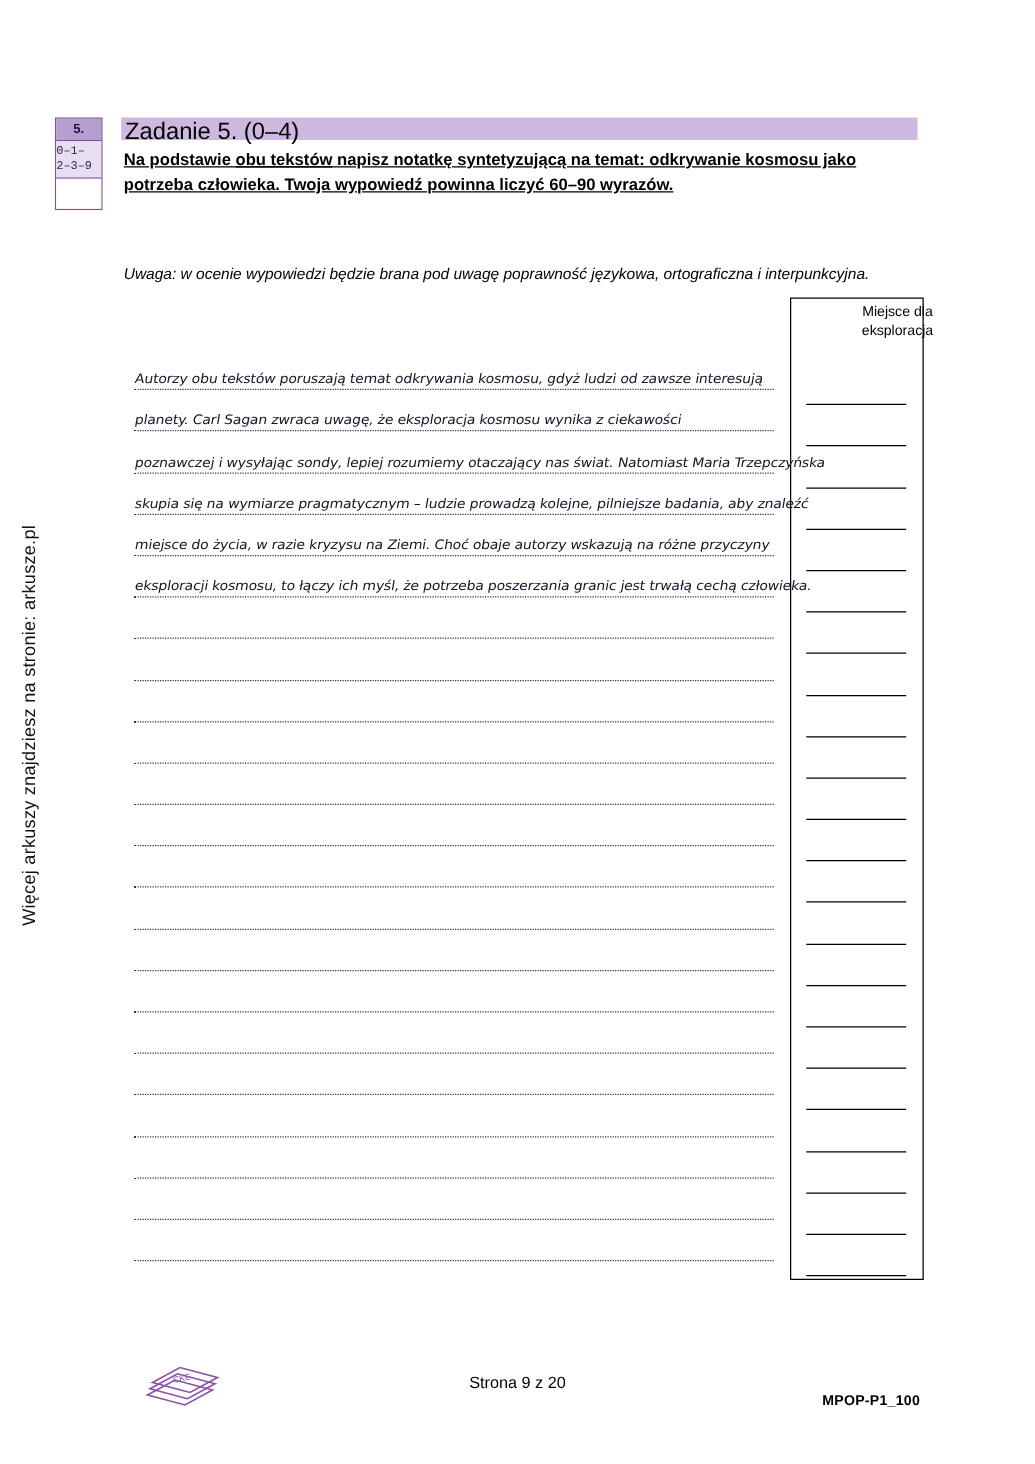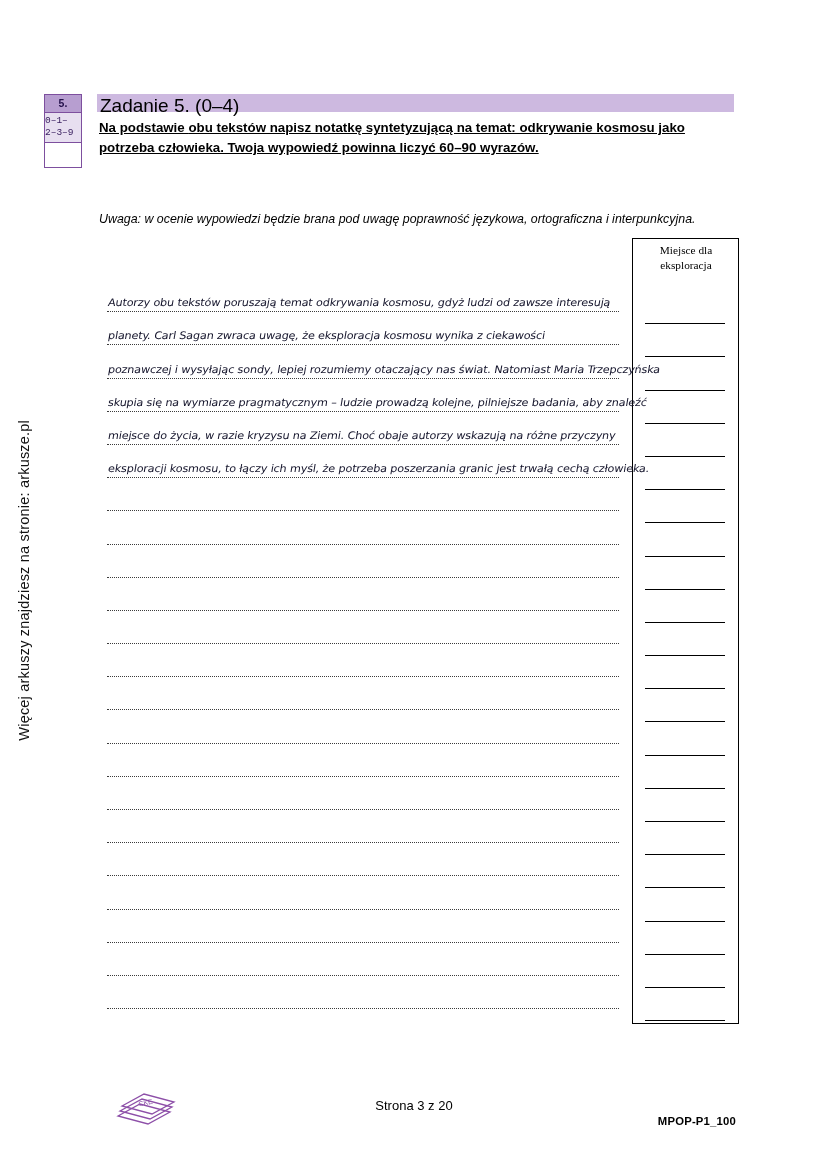--- a/index.html
+++ b/index.html
@@ -107,27 +107,26 @@
     position: absolute;
     left: 632px;
     top: 238px;
     width: 107px;
     height: 786px;
     border: 1px solid #000;
     box-sizing: border-box;
   }
   .examiner-title {
     position: absolute;
-    left: 636px;
+    left: 668px;
     top: 243px;
     width: 100px;
     text-align: center;
     font-size: 11.3px;
     line-height: 1.3;
-    font-family: Liberation Serif, serif;
   }
   .examiner-lines {
     position: absolute;
     left: 645px;
     top: 297px;
     width: 80px;
   }
   .examiner-lines .eline {
     height: 33.2px;
     position: relative;
@@ -344,14 +343,14 @@
   </div>
 
 <svg class="logo" viewBox="0 0 72 40">
   <g fill="none" stroke="#8d4fa8" stroke-width="1.3">
     <path d="M8 26 L30 14 L60 22 L38 34 Z"></path>
     <path d="M10 21 L32 9 L62 17 L40 29 Z"></path>
     <path d="M12 16 L34 4 L64 12 L42 24 Z"></path>
   </g>
   <text x="36" y="15" font-family="Liberation Sans, sans-serif" font-size="7" fill="#8d4fa8" text-anchor="middle" transform="rotate(-12 36 15)">CKE</text>
 </svg>
-<div class="footer-page">Strona 3 z 20</div>
+<div class="footer-page">Strona 9 z 20</div>
 <div class="footer-code">MPOP-P1_100</div>
 
 </body></html>

